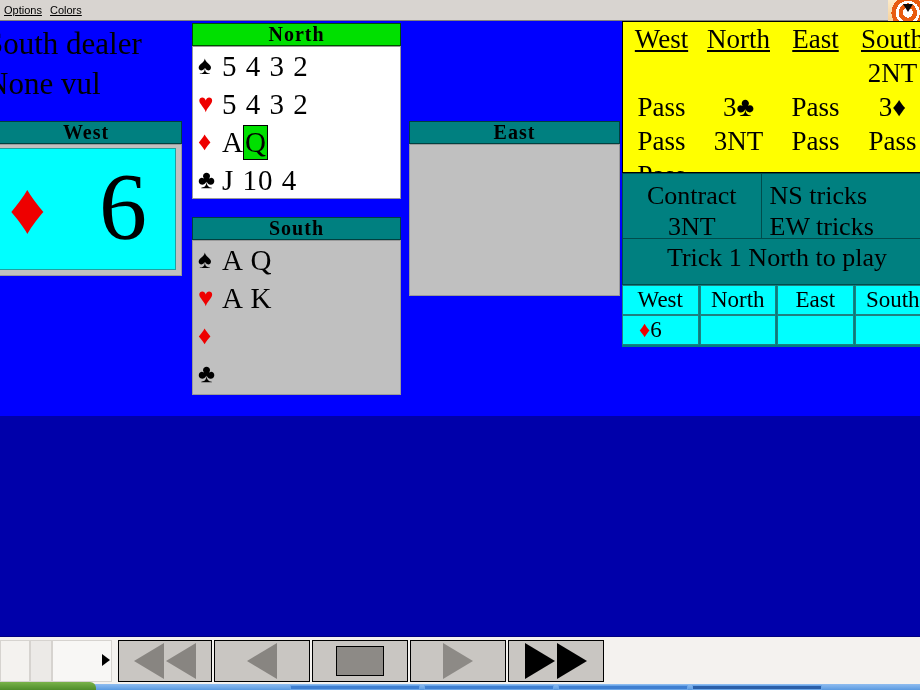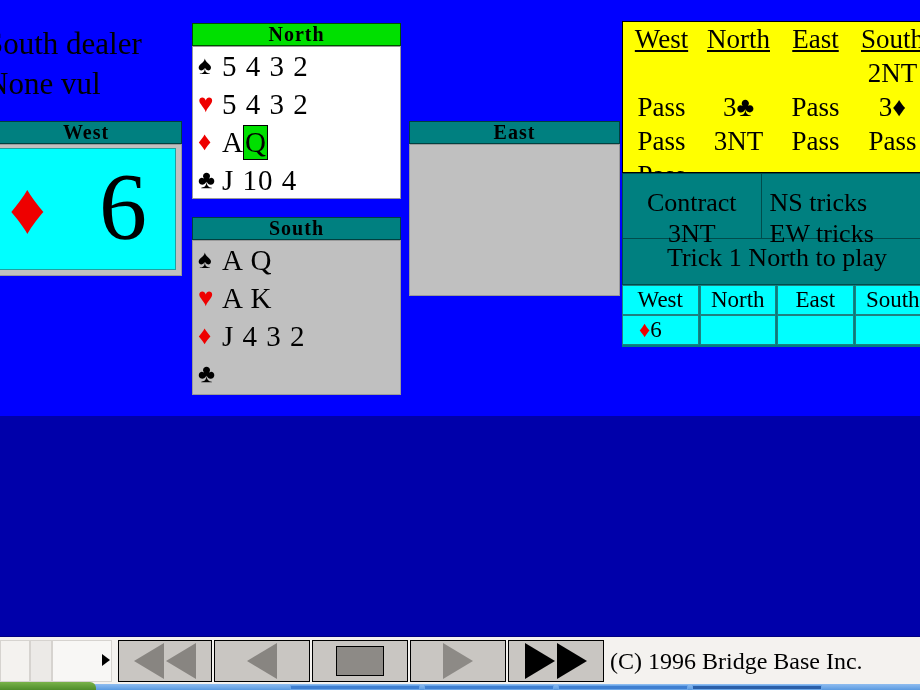--- a/index.html
+++ b/index.html
@@ -198,21 +198,21 @@
     position: absolute; left: 622px; top: 152px;
     width: 310px; height: 112px;
     background: #008080;
     border: 1px solid #004c4c;
     box-sizing: border-box;
     overflow: hidden;
   }
   .info-grid { display: flex; height: 64px; }
   .info-left, .info-right {
     box-sizing: border-box;
-    padding-top: 13px;
+    padding-top: 6px;
   }
   .info-left { width: 139px; border-right: 1px solid #004c4c; text-align: center; }
   .info-right { width: 170px; padding-left: 8px; }
   .info-txt { font-size: 26px; line-height: 31px; color: #000; white-space: nowrap; }
   .trickline {
     height: 40px;
     text-align: center;
     font-size: 26px;
     line-height: 38px;
     color: #000;
@@ -320,20 +320,32 @@
     background: #3f7fd0;
     border: 1px solid #6ba6e8;
     box-sizing: border-box;
   }
 </style>
 </head>
 <body>
 
 <div id="root">
 
+  <div class="menubar">
+    <div class="mi mi-options">
+      <span class="u">Options</span>
+    </div>
+    <div class="mi mi-colors">
+      <span class="u">Colors</span>
+    </div>
+    <div class="corner-icon">
+      <div class="ci-inner"></div>
+      <div class="ci-arrow"></div>
+    </div>
+  </div>
 
   <div class="board">
     <div class="lower-fill"></div>
     <div class="left-blue"></div>
 
     <div class="dealinfo">
       <div>South dealer</div>
       <div class="l2">None vul</div>
     </div>
 
@@ -366,21 +378,20 @@
         <div class="suitline">
           <span class="suitsym blk">♠</span>
           <span class="cards">A Q</span>
         </div>
         <div class="suitline">
           <span class="suitsym red">♥</span>
           <span class="cards">A K</span>
         </div>
         <div class="suitline">
           <span class="suitsym red">♦</span>
-          <span class="cards">J 4 3 2</span>
         </div>
         <div class="suitline">
           <span class="suitsym blk">♣</span>
         </div>
       </div>
     </div>
 
     <div class="panel" id="west-panel">
       <div class="panel-title title-teal">West</div>
       <div class="panel-body">
@@ -489,21 +500,20 @@
     <div class="tb-slot tb-btn" style="left:410px; width:96px;">
       <span class="tri tri-r-gray"></span>
     </div>
 
     <div class="tb-slot tb-btn" style="left:508px; width:96px;">
       <span class="tri tri-r-black"></span>
       <span class="tri tri-r-black"></span>
     </div>
   </div>
 
-  <div class="copyright">(C) 1996 Bridge Base Inc.</div>
 
   <div class="taskbar"></div>
   <div class="tb-start"></div>
   <div class="tb-item" style="left:290px; width:130px;"></div>
   <div class="tb-item" style="left:424px; width:130px;"></div>
   <div class="tb-item" style="left:558px; width:130px;"></div>
   <div class="tb-item" style="left:692px; width:130px; background:#2a5fa8;"></div>
 </div>
 
 </body></html>

